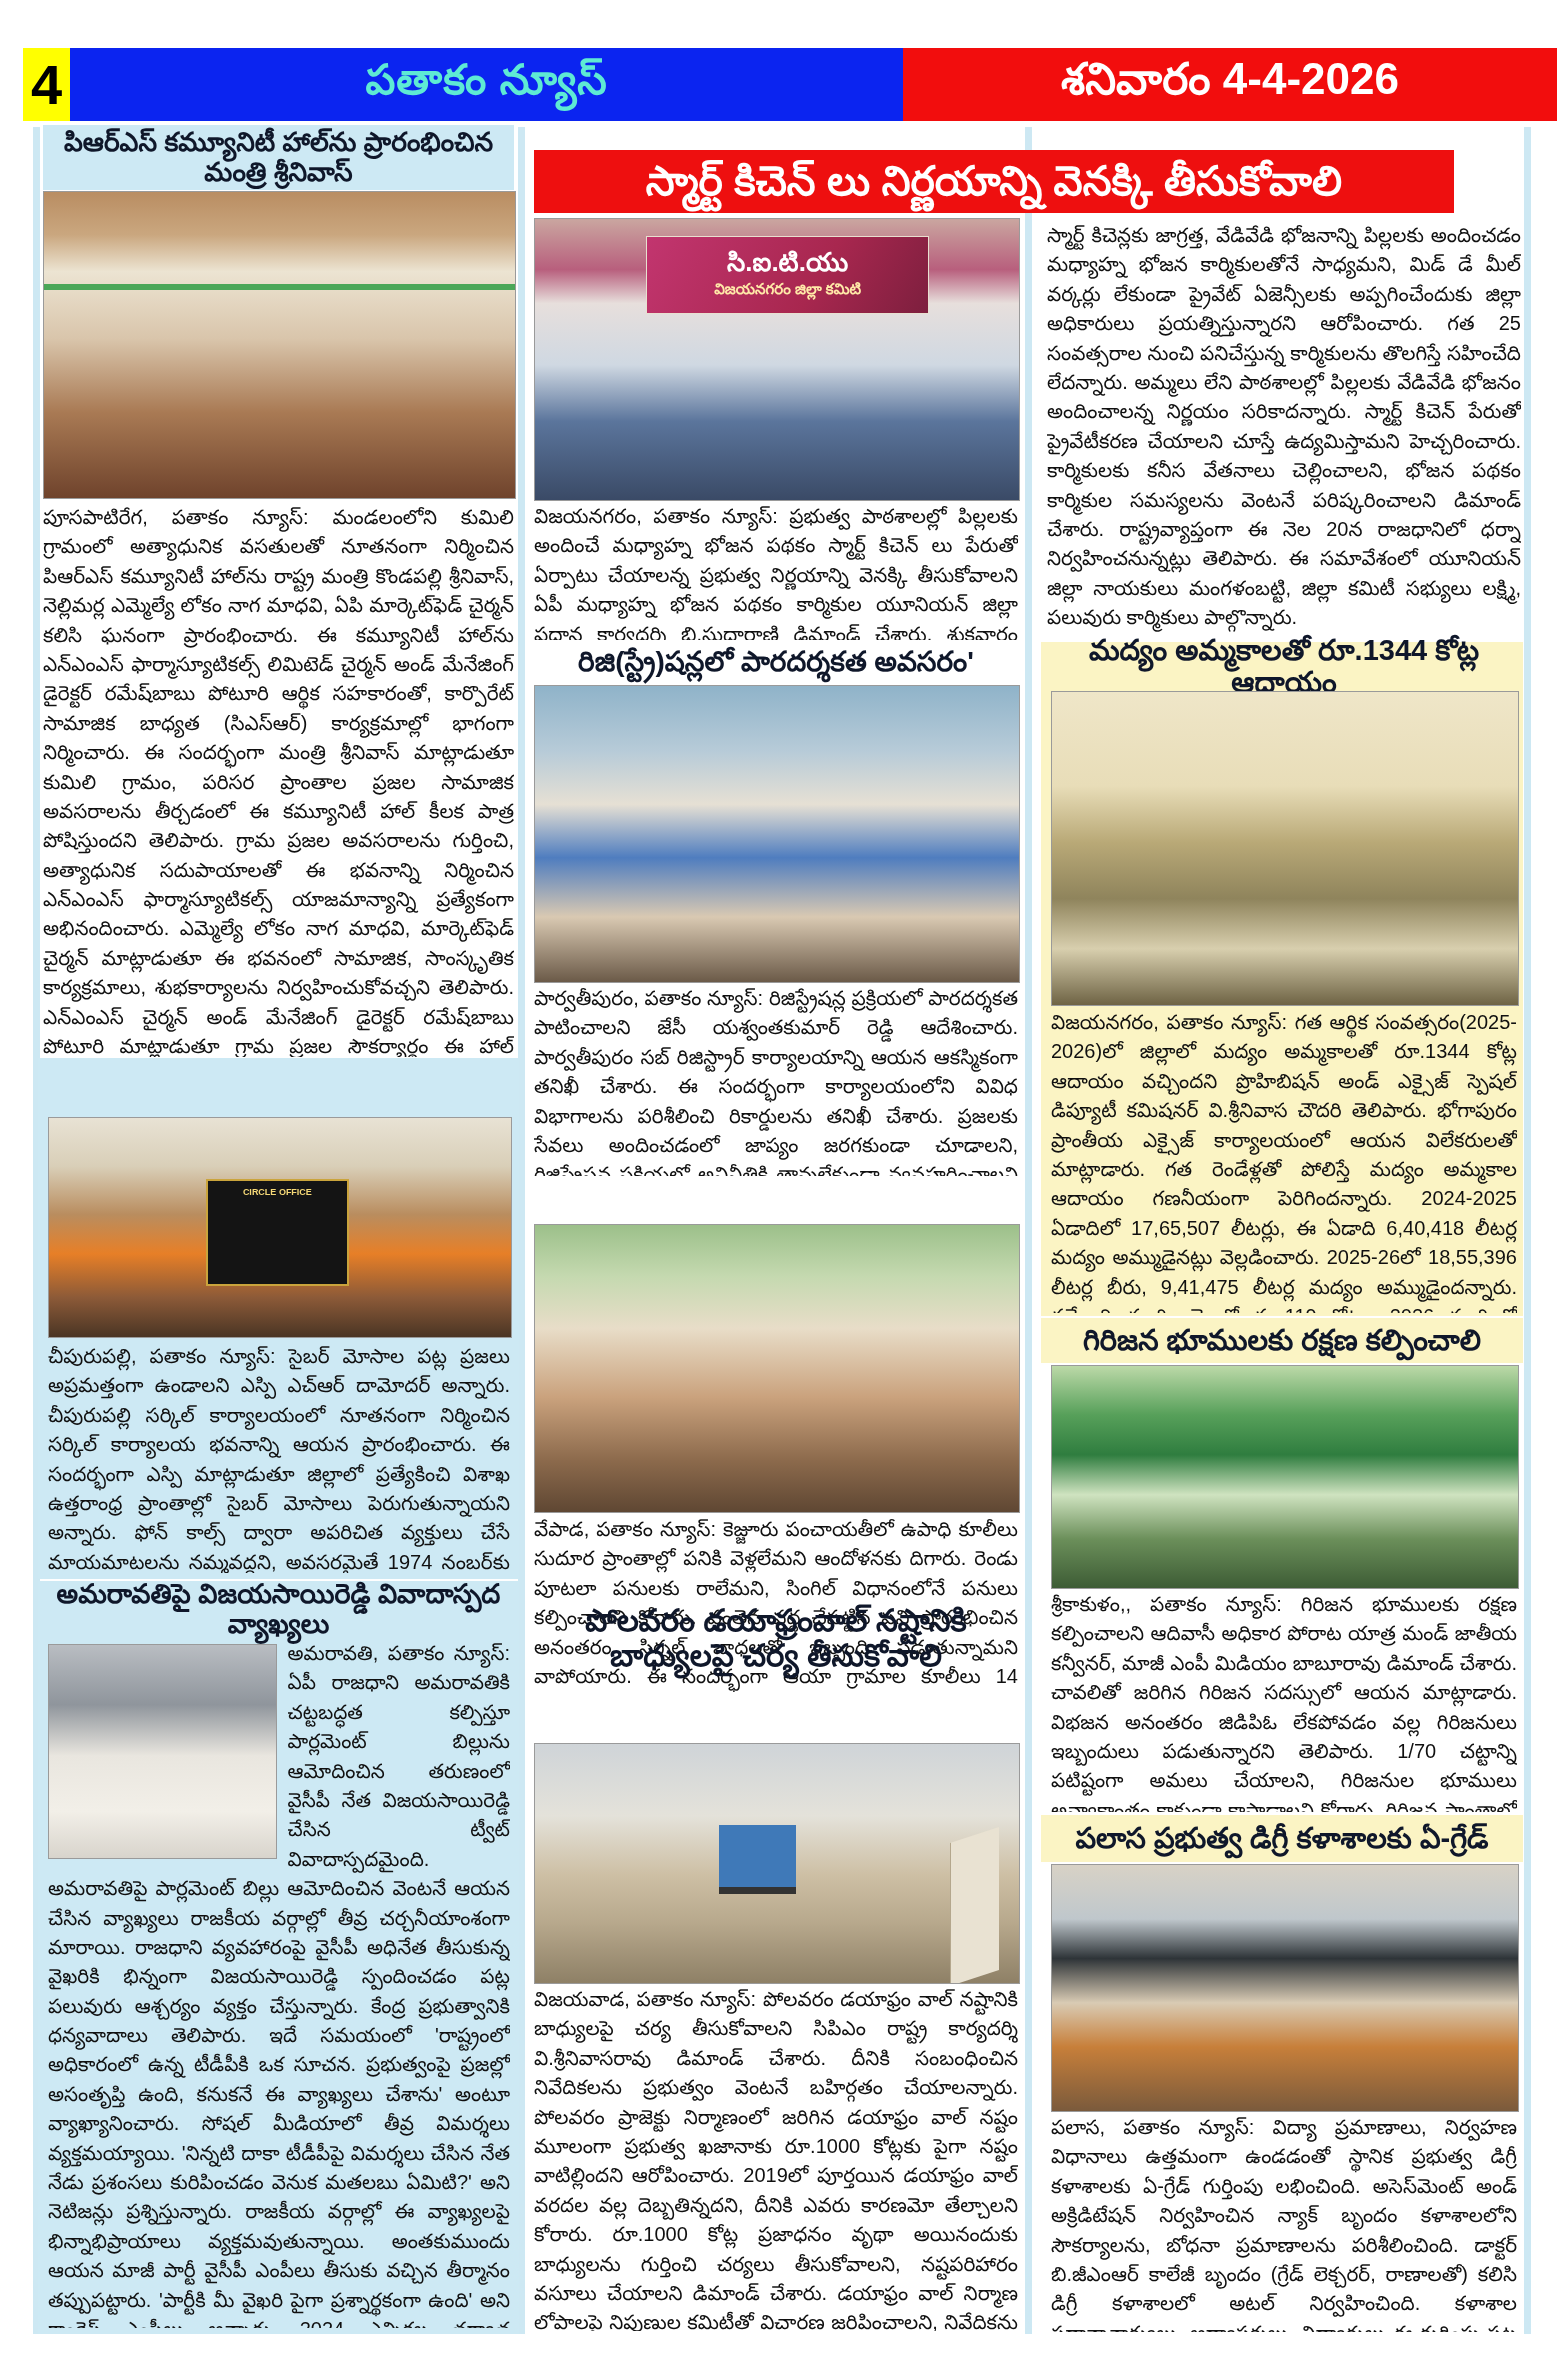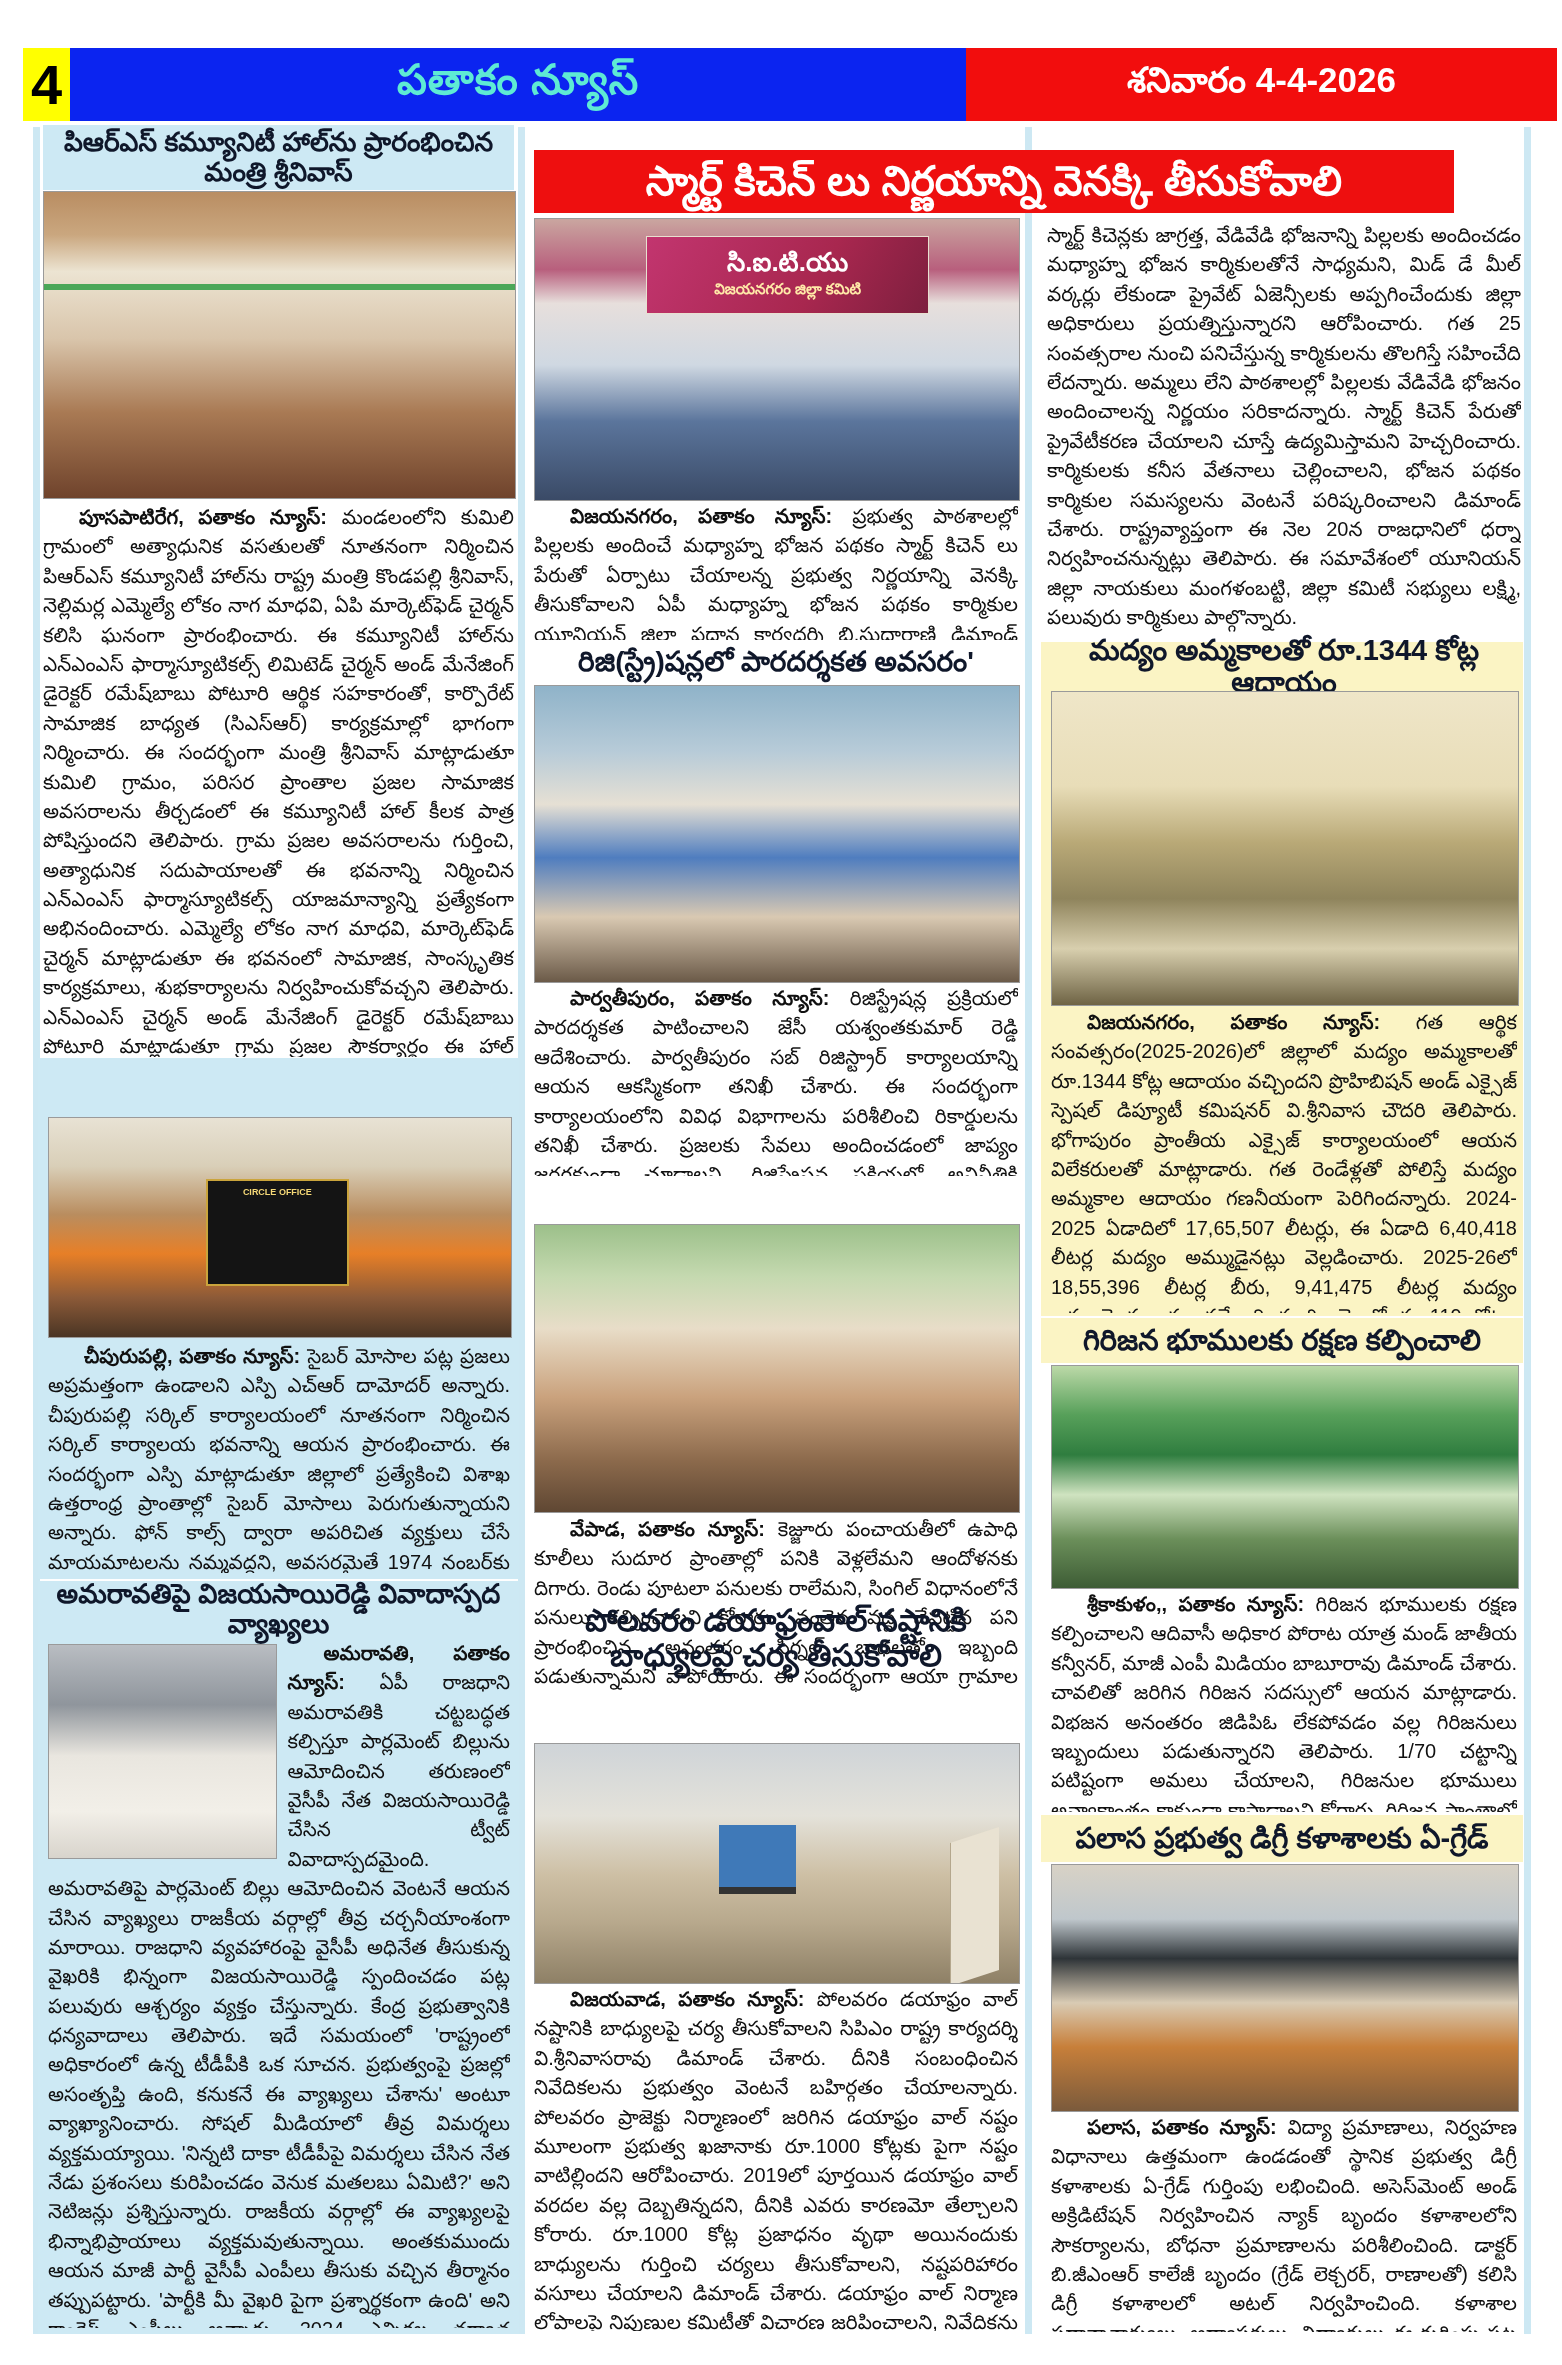--- a/index.html
+++ b/index.html
@@ -6,36 +6,36 @@
   body{font-family:"Liberation Sans","DejaVu Sans",sans-serif;color:#111;}
   .page{position:relative;width:1562px;height:2366px;background:#ffffff;overflow:hidden;}
   .abs{position:absolute;}
 
   
   .masthead-bar{left:23px;top:48px;width:1534px;height:73px;display:flex;}
   .pagenum{width:47px;background:#ffff00;color:#000;font-weight:bold;font-size:56px;
            display:flex;align-items:center;justify-content:center;}
   .mastname{flex:1;background:#0b24f0;color:#5eead4;font-weight:bold;font-size:42px;
             display:flex;align-items:center;justify-content:center;letter-spacing:0.8px;}
-  .dateband{width:591px;background:#f20d0d;color:#fff;font-weight:bold;font-size:35px;
+  .dateband{width:654px;background:#f20d0d;color:#fff;font-weight:bold;font-size:44px;
             display:flex;align-items:center;justify-content:center;}
 
   
   .vrule{background:#cde8f3;width:6.8px;top:127px;height:2207px;}
 
   
   .hl{font-weight:bold;color:#0f172a;display:flex;align-items:center;justify-content:center;
       text-align:center;line-height:1.1;}
   .hl-blue{background:#cde9f4;}
   .hl-cream{background:#fbf4c4;}
   .hl-red{background:#ee0f0f;color:#fff;}
 
   
   .btxt{font-size:20px;line-height:1.47;text-align:justify;overflow:hidden;color:#101010;}
-  .dl{font-weight:bold;margin-left:36px;}
+  .dl{font-weight:normal;}
   .panel-blue{background:#cde9f4;}
   .panel-cream{background:#fbf4c4;}
 
   
   .photo{border:0.8px solid #9a9a9a;overflow:hidden;position:absolute;}
   .ph-ribbon{background:
      linear-gradient(180deg,#b98d62 0%,#caa77f 14%,#ece4d2 26%,#d9c5ab 48%,#a97a54 72%,#6f432c 100%);}
   .ph-ribbon .stripe{position:absolute;left:0;top:30%;width:100%;height:6px;background:#2f9e44;opacity:.85;}
   .ph-press{background:linear-gradient(180deg,#caa6a0 0%,#b85f7d 18%,#e7dfdc 30%,#cfd8e2 52%,#5b759c 72%,#3a4a66 100%);}
   .banner-overlay{position:absolute;left:23%;top:6%;width:58%;height:27%;background:

